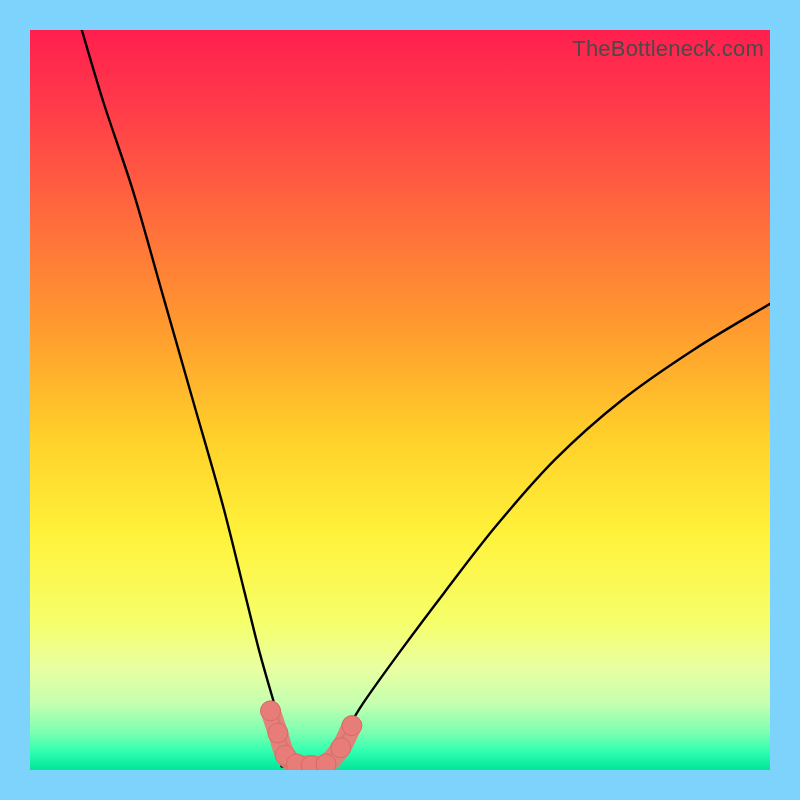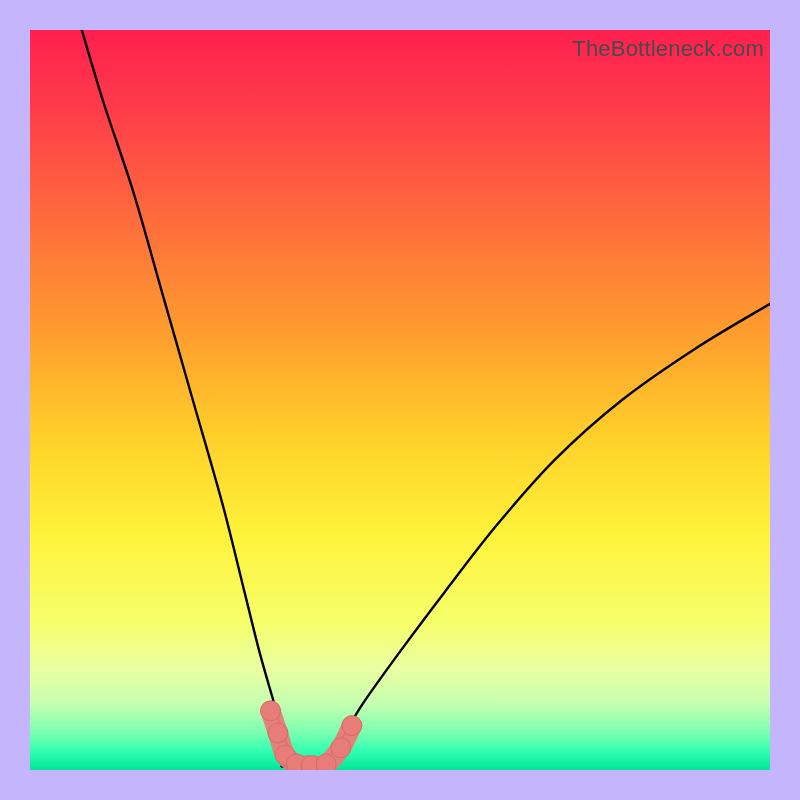--- a/index.html
+++ b/index.html
@@ -9,21 +9,21 @@
     height: 800px;
     background: #000;
     font-family: Arial, Helvetica, sans-serif;
   }
   .frame {
     position: absolute;
     left: 0;
     top: 0;
     width: 800px;
     height: 800px;
-    background: #c4b5fd;
+    background: #7dd3fc;
   }
   .plot-area {
     position: absolute;
     left: 30px;
     top: 30px;
     width: 740px;
     height: 740px;
     overflow: hidden;
   }
   .gradient-bg {

